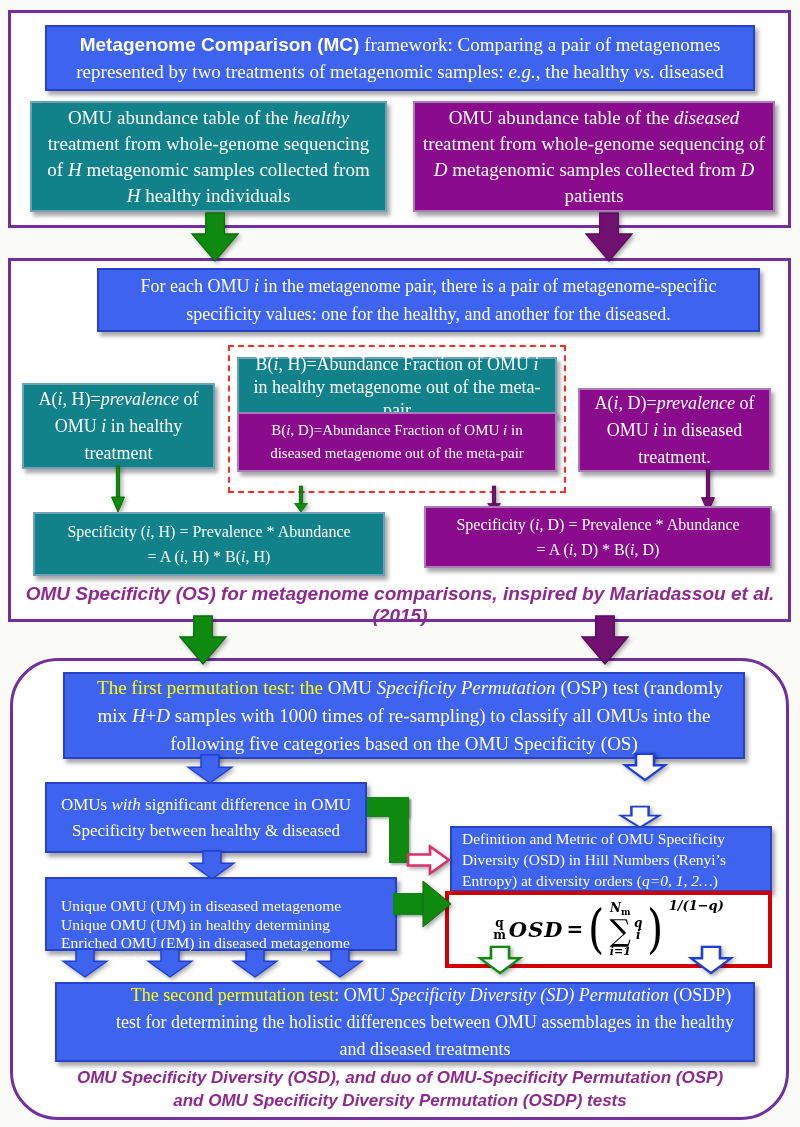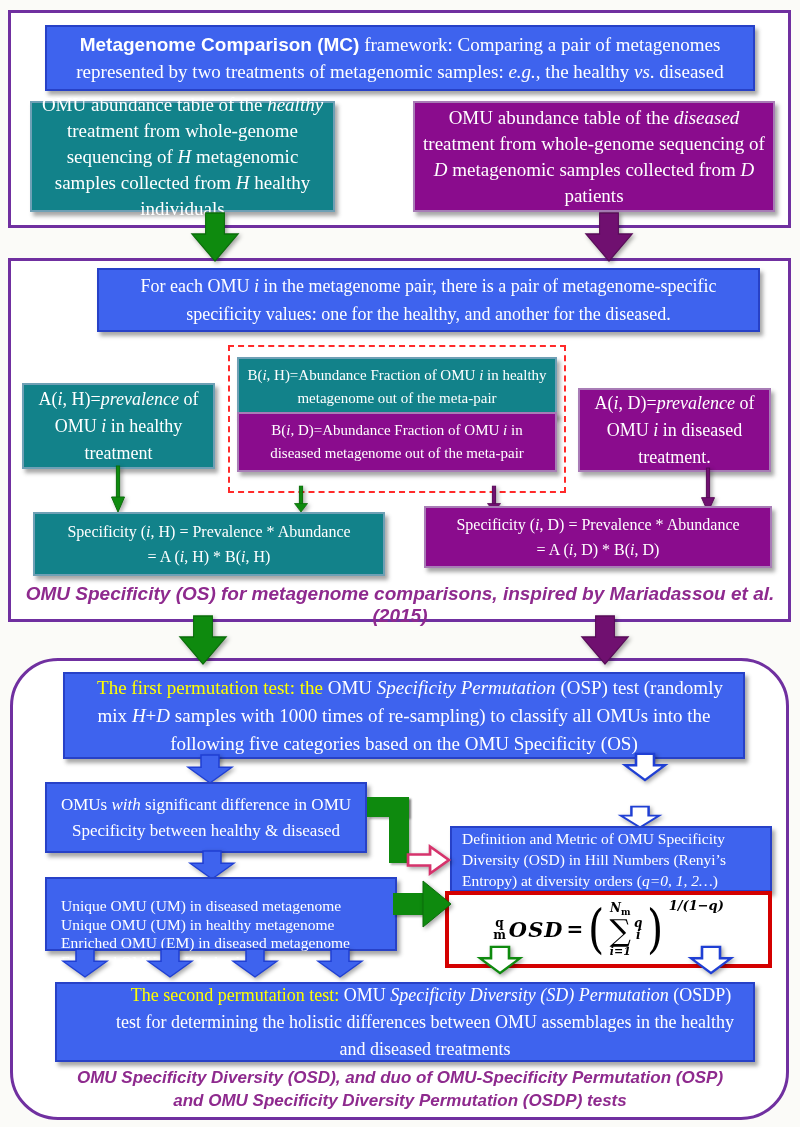--- a/index.html
+++ b/index.html
@@ -55,41 +55,41 @@
 <body>
 
 <div class="canvas" style="--box-blue: #3E63EE; --box-teal: #12828A; --box-purple: #8A0C8D; --border-purple: #7030A0; --caption-purple: #8E2A8E; --arrow-green: #0E8A0E; --arrow-dark-purple: #701070; --arrow-blue: #3E63EE; --formula-border-red: #D40000; --dashed-red: #FF2A2A; --highlight-yellow: #FFFF00; --crimson-head: #D6336C;">
 
   <div class="panel" style="left:8px;top:10px;width:783px;height:218px;"></div>
 
   <div class="box blue" style="left:45px;top:25px;width:710px;height:66px;font-size:19px;line-height:27px;">
     <div class="inner"><span class="rt-b">Metagenome Comparison (MC)</span><span> framework: Comparing a pair of metagenomes represented by two treatments of metagenomic samples: </span><span class="rt-i">e.g.</span><span>, the healthy </span><span class="rt-i">vs</span><span>. diseased</span></div>
   </div>
 
-  <div class="box teal" style="left:30px;top:101px;width:305px;height:111px;font-size:19px;line-height:26px;">
+  <div class="box teal" style="left:30px;top:101px;width:357px;height:111px;font-size:19px;line-height:26px;">
     <div class="inner"><span>OMU abundance table of the </span><span class="rt-i">healthy</span><span> treatment from whole-genome sequencing of </span><span class="rt-i">H</span><span> metagenomic samples collected from </span><span class="rt-i">H</span><span> healthy individuals</span></div>
   </div>
 
   <div class="box purp" style="left:413px;top:101px;width:362px;height:111px;font-size:19px;line-height:26px;">
     <div class="inner"><span>OMU abundance table of the </span><span class="rt-i">diseased</span><span> treatment from whole-genome sequencing of </span><span class="rt-i">D</span><span> metagenomic samples collected from </span><span class="rt-i">D</span><span> patients</span></div>
   </div>
 
   <div class="panel" style="left:8px;top:258px;width:783px;height:364px;"></div>
 
   <div class="box blue" style="left:97px;top:268px;width:663px;height:64px;font-size:18px;line-height:28px;">
     <div class="inner"><span>For each OMU </span><span class="rt-i">i</span><span> in the metagenome pair, there is a pair of metagenome-specific specificity values: one for the healthy, and another for the diseased.</span></div>
   </div>
 
   <div class="box teal" style="left:22px;top:383px;width:193px;height:86px;font-size:18px;line-height:27px;">
     <div class="inner"><span>A(</span><span class="rt-i">i</span><span>, H)=</span><span class="rt-i">prevalence</span><span> of OMU </span><span class="rt-i">i</span><span> in healthy treatment</span></div>
   </div>
 
   <div class="dashed" style="left:228px;top:345px;width:338px;height:148px;"></div>
 
-  <div class="box teal" style="left:237px;top:357px;width:320px;height:60px;font-size:15px;line-height:23px;">
+  <div class="box teal" style="left:237px;top:357px;width:320px;height:60px;font-size:18px;line-height:23px;">
     <div class="inner"><span>B(</span><span class="rt-i">i</span><span>, H)=Abundance Fraction of OMU </span><span class="rt-i">i</span><span> in healthy metagenome out of the meta-pair</span></div>
   </div>
 
   <div class="box purp" style="left:237px;top:412px;width:320px;height:60px;font-size:15px;line-height:23px;">
     <div class="inner"><span>B(</span><span class="rt-i">i</span><span>, D)=Abundance Fraction of OMU </span><span class="rt-i">i</span><span> in diseased metagenome out of the meta-pair</span></div>
   </div>
 
   <div class="box purp" style="left:578px;top:388px;width:193px;height:84px;font-size:18px;line-height:27px;">
     <div class="inner"><span>A(</span><span class="rt-i">i</span><span>, D)=</span><span class="rt-i">prevalence</span><span> of OMU </span><span class="rt-i">i</span><span> in diseased treatment.</span></div>
   </div>
@@ -181,21 +181,21 @@
       <span class="paren">)</span>
       <span class="exp">1/(1−q)</span>
     </div>
   </div>
 
   <svg class="arrow" style="left:190px;top:851px;width:44px;height:28px;" viewBox="0 0 44 32" preserveAspectRatio="none">
     <polygon class="fill-b" points="13,0 31,0 31,14 44,14 22,32 0,14 13,14"></polygon>
   </svg>
 
   <div class="box blue" style="left:45px;top:877px;width:352px;height:74px;font-size:15.5px;line-height:18.5px;text-align:left;">
-    <div class="inner" style="padding:0 6px 0 14px;margin-top:40px;"><span>Unique OMU (UM) in diseased metagenome</span><br><span>Unique OMU (UM) in healthy metagenome</span><br><span>Enriched OMU (EM) in diseased metagenome</span><br><span>Enriched OMU (EM) in healthy metagenome</span></div>
+    <div class="inner" style="padding:0 6px 0 14px;margin-top:40px;"><span>Unique OMU (UM) in diseased metagenome</span><br><span>Unique OMU (UM) in healthy determining</span><br><span>Enriched OMU (EM) in diseased metagenome</span><br><span>Enriched OMU (EM) in healthy metagenome</span></div>
   </div>
 
   <div class="bar" style="left:367px;top:797px;width:42px;height:20px;"></div>
   <div class="bar" style="left:389px;top:797px;width:20px;height:66px;"></div>
   <svg class="arrow" style="left:407px;top:845px;width:44px;height:30px;" viewBox="0 0 42 30" preserveAspectRatio="none">
     <polygon class="out-c" points="1,9.5 22,9.5 22,1.5 40,15 22,28.5 22,20.5 1,20.5"></polygon>
   </svg>
 
   <div class="bar" style="left:393px;top:893px;width:32px;height:22px;"></div>
   <svg class="arrow" style="left:423px;top:881px;width:28px;height:46px;" viewBox="0 0 28 46" preserveAspectRatio="none">

